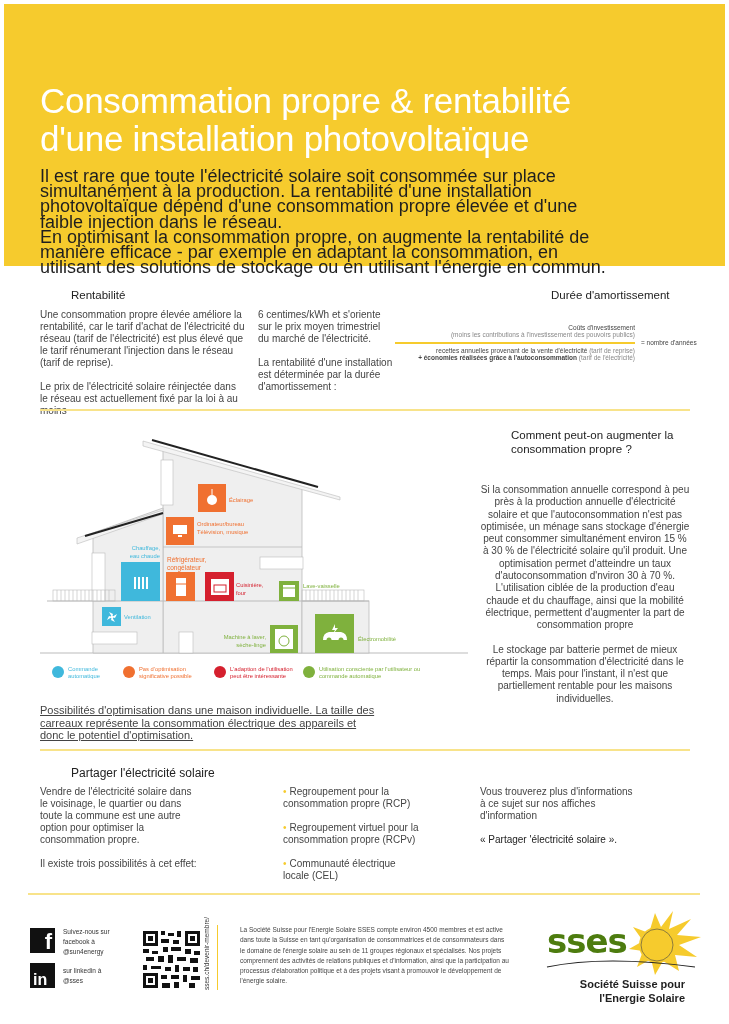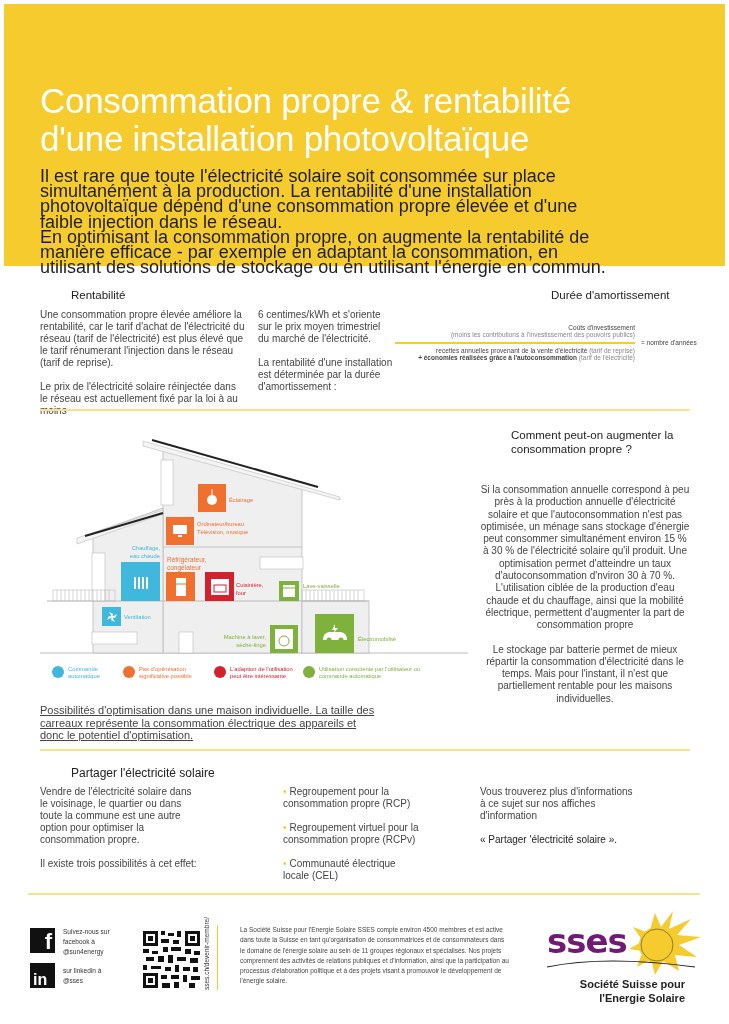--- a/index.html
+++ b/index.html
@@ -310,18 +310,18 @@
 
 <div style="position:absolute;left:545px;top:905px;width:160px;height:100px;">
   <svg width="160" height="75" style="position:absolute;left:0;top:0;">
     <g fill="#f6cb2d">
       <polygon points="110,8 116,22 128,6 124,24 146,14 132,30 156,32 134,40 152,52 130,50 134,66 118,56 110,70 106,54 92,62 98,46 84,44 98,36 88,22 104,28"></polygon>
       <circle cx="112" cy="40" r="18"></circle>
     </g>
     <circle cx="112" cy="40" r="16" fill="none" stroke="#444" stroke-width="0.6"></circle>
     <path d="M2 62 Q60 50 150 62" stroke="#222" stroke-width="1.2" fill="none"></path>
   </svg>
-  <div style="position:absolute;left:2px;top:16px;font:bold 34px 'DejaVu Sans',sans-serif;color:#701a75;letter-spacing:-1px;">sses</div>
+  <div style="position:absolute;left:2px;top:16px;font:bold 34px 'DejaVu Sans',sans-serif;color:#4d7c0f;letter-spacing:-1px;">sses</div>
   <div style="position:absolute;right:20px;top:72px;text-align:right;font:bold 11px 'Liberation Sans',sans-serif;line-height:14px;color:#1f1f1f;">
     <div>Société Suisse pour</div>
       <div>l'Energie Solaire</div>
   </div>
 </div>
 
 </body></html>

